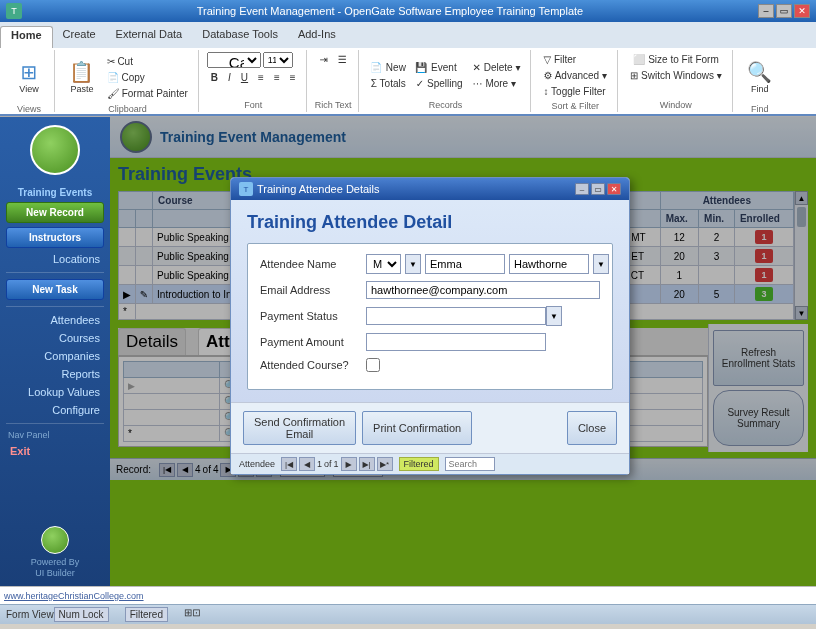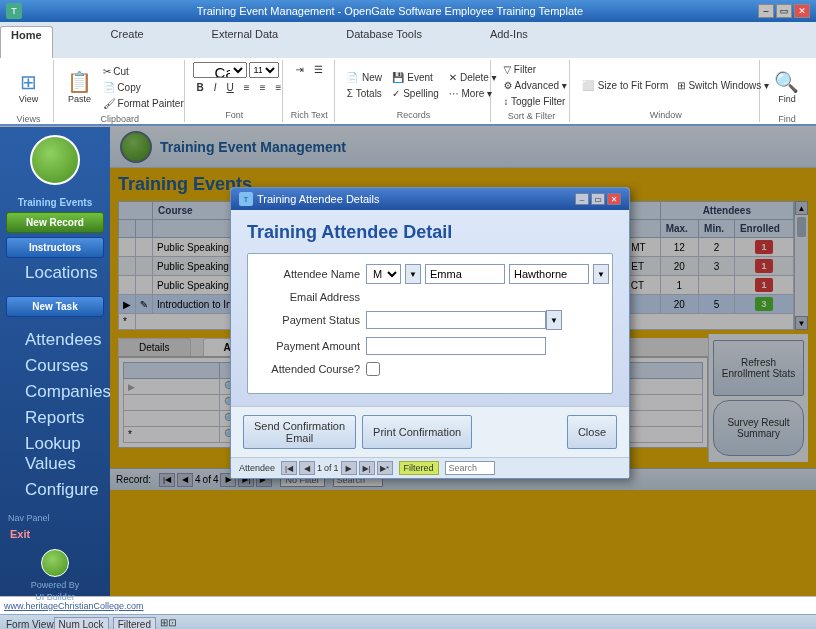--- a/index.html
+++ b/index.html
@@ -7,21 +7,21 @@
 
     
     .title-bar { background: linear-gradient(to bottom, #4a90d9, #2060b0); color: white; height: 22px; display: flex; align-items: center; justify-content: space-between; padding: 0 6px; font-size: 11px; }
     .title-bar-title { flex: 1; text-align: center; }
     .title-bar-controls { display: flex; gap: 2px; }
     .title-bar-btn { width: 16px; height: 14px; background: #c0c0c0; border: 1px solid #888; font-size: 9px; display: flex; align-items: center; justify-content: center; cursor: pointer; color: #000; }
     .title-bar-btn.close { background: #e05050; color: white; }
 
     
     .ribbon { background: linear-gradient(to bottom, #f5f5f5, #e0e0e0); border-bottom: 1px solid #ababab; }
-    .ribbon-tabs { display: flex; background: #dce6f0; height: 36px; padding-top: 4px; gap: 48px; }
+    .ribbon-tabs { display: flex; background: #dce6f0; height: 26px; padding-top: 4px; }
     .ribbon-tab { padding: 2px 10px; font-size: 11px; cursor: pointer; border-top-left-radius: 3px; border-top-right-radius: 3px; color: #333; }
     .ribbon-tab.active { background: white; border: 1px solid #ababab; border-bottom: none; font-weight: bold; }
     .ribbon-content { display: flex; align-items: stretch; background: white; border-bottom: 2px solid #6088c0; padding: 2px 4px; height: 68px; gap: 2px; }
     .ribbon-group { display: flex; flex-direction: column; border-right: 1px solid #ccc; padding: 2px 6px; min-width: 50px; }
     .ribbon-group-label { font-size: 9px; color: #666; text-align: center; margin-top: auto; padding-top: 2px; }
     .ribbon-buttons { display: flex; gap: 2px; flex: 1; align-items: center; }
     .ribbon-btn-large { display: flex; flex-direction: column; align-items: center; justify-content: center; padding: 2px 4px; cursor: pointer; border: 1px solid transparent; border-radius: 2px; font-size: 9px; width: 38px; height: 50px; color: #333; }
     .ribbon-icon { font-size: 20px; color: #4488cc; }
     .ribbon-btn-small { display: flex; align-items: center; gap: 2px; padding: 1px 3px; cursor: pointer; border: 1px solid transparent; border-radius: 2px; font-size: 10px; color: #333; white-space: nowrap; }
     .ribbon-small-col { display: flex; flex-direction: column; gap: 1px; justify-content: center; }
@@ -29,30 +29,30 @@
     
     .main-layout { display: flex; height: calc(629px - 22px - 90px - 22px); }
 
     
     .sidebar { width: 110px; background: linear-gradient(to bottom, #2a5fa8, #1a3f78); display: flex; flex-direction: column; }
     .sidebar-logo { display: flex; justify-content: center; padding: 8px; }
     .sidebar-logo-circle { width: 50px; height: 50px; border-radius: 50%; background: radial-gradient(circle at 40% 35%, #8fd060, #4a9020); border: 2px solid #fff; display: flex; align-items: center; justify-content: center; }
     .sidebar-section-title { color: #a0d0ff; font-size: 10px; font-weight: bold; padding: 4px 8px 2px; text-align: center; }
     .sidebar-btn { margin: 2px 6px; padding: 4px 6px; background: linear-gradient(to bottom, #5090e0, #2060b0); color: white; border: 1px solid #1040a0; border-radius: 3px; cursor: pointer; font-size: 10px; text-align: center; font-weight: bold; }
     .sidebar-btn.green { background: linear-gradient(to bottom, #70c040, #408020); border-color: #307010; }
-    .sidebar-item { color: #c0e0ff; font-size: 17px; padding: 3px 25px; cursor: pointer; }
+    .sidebar-item { color: #c0e0ff; font-size: 11px; padding: 3px 10px; cursor: pointer; text-align: right; }
     .sidebar-divider { height: 1px; background: rgba(255,255,255,0.2); margin: 4px 6px; }
     .sidebar-nav-label { color: #80a8d0; font-size: 9px; padding: 2px 8px; }
     .sidebar-exit { color: #ff9090; font-size: 11px; padding: 3px 10px; cursor: pointer; font-weight: bold; }
     .sidebar-footer { margin-top: auto; padding: 6px; text-align: center; }
     .sidebar-footer-text { color: #80a8d0; font-size: 9px; line-height: 1.3; }
     .sidebar-footer-logo { width: 28px; height: 28px; border-radius: 50%; background: radial-gradient(circle at 40% 35%, #8fd060, #4a9020); border: 1px solid #fff; margin: 0 auto 3px; }
 
     
-    .content-area { flex: 1; background: #eab308; overflow: hidden; position: relative; }
+    .content-area { flex: 1; background: #84cc16; overflow: hidden; position: relative; }
     .content-header { background: linear-gradient(to bottom, #e8f0f8, #d0dff0); padding: 4px 10px; border-bottom: 1px solid #c0c8d8; display: flex; align-items: center; gap: 8px; }
     .content-header-logo { width: 32px; height: 32px; border-radius: 50%; background: radial-gradient(circle at 40% 35%, #8fd060, #4a9020); border: 2px solid #607090; }
     .content-header-title { color: #2060a0; font-size: 14px; font-weight: bold; }
 
     .events-container { padding: 6px 8px; }
     .events-title { font-size: 18px; color: #2060a0; font-weight: bold; margin-bottom: 6px; }
 
     
     .data-table { width: 100%; border-collapse: collapse; font-size: 10px; }
     .data-table th { background: #dce8f8; border: 1px solid #a0b8d0; padding: 3px 5px; text-align: left; font-weight: bold; color: #304060; }
@@ -62,40 +62,40 @@
 
     .status-badge { border: 1px solid #888; padding: 1px 3px; border-radius: 2px; font-size: 9px; cursor: pointer; }
     .status-scheduled { background: white; }
     .status-cancelled { background: white; }
 
     .enrolled-badge { display: inline-block; background: #e04040; color: white; width: 18px; height: 14px; text-align: center; line-height: 14px; font-size: 9px; font-weight: bold; border-radius: 2px; }
     .enrolled-badge-green { display: inline-block; background: #50c030; color: white; width: 18px; height: 14px; text-align: center; line-height: 14px; font-size: 9px; font-weight: bold; border-radius: 2px; }
 
     
     .tab-strip { display: flex; background: #e8e8e8; border-bottom: 1px solid #bbb; margin-top: 4px; }
-    .tab-item { padding: 3px 20px; cursor: pointer; font-size: 10px; border: 1px solid #ccc; border-bottom: none; background: #e0e0e0; margin-right: 12px; border-radius: 3px 3px 0 0; }
+    .tab-item { padding: 3px 7px; cursor: pointer; font-size: 17px; border: 1px solid #ccc; border-bottom: none; background: #e0e0e0; margin-right: 12px; border-radius: 3px 3px 0 0; }
     .tab-item.active { background: white; font-weight: bold; }
 
     
     .attendee-sub-table { width: 100%; border-collapse: collapse; font-size: 10px; }
     .attendee-sub-table th { background: #dce8f8; border: 1px solid #a0b8d0; padding: 2px 5px; font-weight: bold; }
     .attendee-sub-table td { border: 1px solid #c0c8d8; padding: 2px 4px; }
     .row-selector { color: #aaa; font-size: 9px; cursor: pointer; }
     .search-icon-small { color: #5080c0; cursor: pointer; font-size: 10px; }
 
     
     .status-bar { background: linear-gradient(to bottom, #e0e8f0, #c8d8e8); border-top: 1px solid #a0b0c0; height: 22px; display: flex; align-items: center; padding: 0 6px; font-size: 10px; gap: 8px; }
     .status-bar-nav { display: flex; align-items: center; gap: 2px; }
     .nav-btn { width: 16px; height: 14px; background: #c0c8d8; border: 1px solid #8898b8; display: flex; align-items: center; justify-content: center; cursor: pointer; font-size: 8px; }
     .filter-btn { background: white; border: 1px solid #8898b8; padding: 1px 4px; font-size: 9px; cursor: pointer; color: #606880; }
     .search-input-small { border: 1px solid #8898b8; padding: 1px 3px; font-size: 9px; width: 50px; }
 
     
     .bottom-bar { background: linear-gradient(to bottom, #c8d8e8, #b0c4d8); height: 20px; display: flex; align-items: center; padding: 0 6px; font-size: 10px; color: #333; border-top: 1px solid #90a8c0; }
-    .bottom-right { display: flex; gap: 4px; }
+    .bottom-right { display: flex; gap: 16px; }
     .form-view-label { color: #333; }
     .num-lock { background: #d0d8e8; padding: 1px 4px; border: 1px solid #8898b8; }
     .filtered-label { background: #d0d8e8; padding: 1px 4px; border: 1px solid #8898b8; }
 
     
     .url-bar { background: white; height: 18px; border-top: 1px solid #bbb; display: flex; align-items: center; padding: 0 4px; font-size: 9px; color: #4060a0; text-decoration: underline; cursor: pointer; }
 
     
     .scrollbar-v { width: 14px; background: #e0e4ec; border-left: 1px solid #b0b8c8; display: flex; flex-direction: column; }
     .scroll-btn { height: 14px; background: #c8d0e0; border: 1px solid #909aaa; display: flex; align-items: center; justify-content: center; font-size: 8px; cursor: pointer; }
@@ -111,21 +111,21 @@
     .modal-window { position: absolute; top: 60px; left: 120px; width: 400px; background: white; border: 1px solid #7090c0; border-radius: 4px; box-shadow: 3px 3px 10px rgba(0,0,0,0.4); z-index: 101; }
     .modal-title-bar { background: linear-gradient(to bottom, #4a80d0, #2050a0); color: white; padding: 4px 8px; font-size: 11px; display: flex; align-items: center; justify-content: space-between; border-radius: 3px 3px 0 0; }
     .modal-title-icon { width: 14px; height: 14px; background: #80c0f0; border-radius: 2px; display: inline-flex; align-items: center; justify-content: center; font-size: 8px; color: #2050a0; margin-right: 4px; }
     .modal-controls { display: flex; gap: 2px; }
     .modal-btn { width: 14px; height: 12px; background: #c0c8d8; border: 1px solid #7080a0; font-size: 8px; display: flex; align-items: center; justify-content: center; cursor: pointer; color: #333; border-radius: 1px; }
     .modal-btn.close { background: #e05050; color: white; }
     .modal-content { padding: 12px 16px; background: linear-gradient(to bottom, #dce8f8, #ccd8f0); }
     .modal-main-title { font-size: 18px; color: #2050a0; font-weight: bold; margin-bottom: 10px; }
     .modal-form { background: white; border: 1px solid #90a8c0; padding: 10px 12px; border-radius: 2px; }
     .form-row { display: flex; align-items: center; margin-bottom: 7px; gap: 6px; }
-    .form-label { width: 100px; font-size: 11px; color: #333; text-align: right; flex-shrink: 0; }
+    .form-label { width: 100px; font-size: 11px; color: #333; text-align: left; flex-shrink: 0; }
     .form-input { border: 1px solid #8898b8; padding: 2px 4px; font-size: 11px; background: white; }
     .form-input-wide { flex: 1; }
     .form-select-small { border: 1px solid #8898b8; padding: 2px; font-size: 11px; background: white; width: 35px; }
     .form-field-group { display: flex; gap: 4px; flex: 1; }
     .dropdown-arrow { width: 16px; height: 20px; background: #e0e8f4; border: 1px solid #8898b8; display: flex; align-items: center; justify-content: center; font-size: 8px; cursor: pointer; }
     .checkbox-field { width: 14px; height: 14px; border: 1px solid #8898b8; background: white; cursor: pointer; }
 
     
     .modal-footer { display: flex; gap: 6px; justify-content: flex-start; padding: 8px 12px; border-top: 1px solid #c0c8d8; background: #e8f0f8; }
     .modal-action-btn { padding: 4px 10px; border: 1px solid #7090c0; background: linear-gradient(to bottom, #e8f0f8, #c8d8ec); font-size: 11px; cursor: pointer; border-radius: 2px; color: #333; }
@@ -244,21 +244,21 @@
         <div style="display:flex;flex-direction:column;gap:1px;">
           <div class="ribbon-btn-small">▽ Filter</div>
           <div class="ribbon-btn-small">⚙ Advanced ▾</div>
           <div class="ribbon-btn-small">↕ Toggle Filter</div>
         </div>
       </div>
       <div class="ribbon-group-label">Sort &amp; Filter</div>
     </div>
 
     <div class="ribbon-group">
-      <div class="ribbon-buttons" style="flex-direction:row;gap:1px;">
+      <div class="ribbon-buttons" style="flex-direction:column;gap:1px;">
         <div class="ribbon-btn-small">⬜ Size to Fit Form</div>
         <div class="ribbon-btn-small">⊞ Switch Windows ▾</div>
       </div>
       <div class="ribbon-group-label">Window</div>
     </div>
 
     <div class="ribbon-group" style="border-right:none;">
       <div class="ribbon-buttons">
         <div class="ribbon-btn-large">
           <span class="ribbon-icon">🔍</span>
@@ -501,20 +501,21 @@
                 </select>
                 <div class="dropdown-arrow">▼</div>
                 <input type="text" class="form-input" style="width: 80px;" value="Emma">
                 <input type="text" class="form-input" style="width: 80px;" value="Hawthorne">
                 <div class="dropdown-arrow">▼</div>
               </div>
             </div>
 
             <div class="form-row">
               <div class="form-label">Email Address</div>
+              <input type="text" class="form-input form-input-wide" style="width: 220px;" value="hawthornee@company.com">
             </div>
 
             <div class="form-row">
               <div class="form-label">Payment Status</div>
               <div style="display:flex;align-items:center;">
                 <input type="text" class="form-input" style="width: 180px;" value="">
                 <div class="dropdown-arrow">▼</div>
               </div>
             </div>
 

